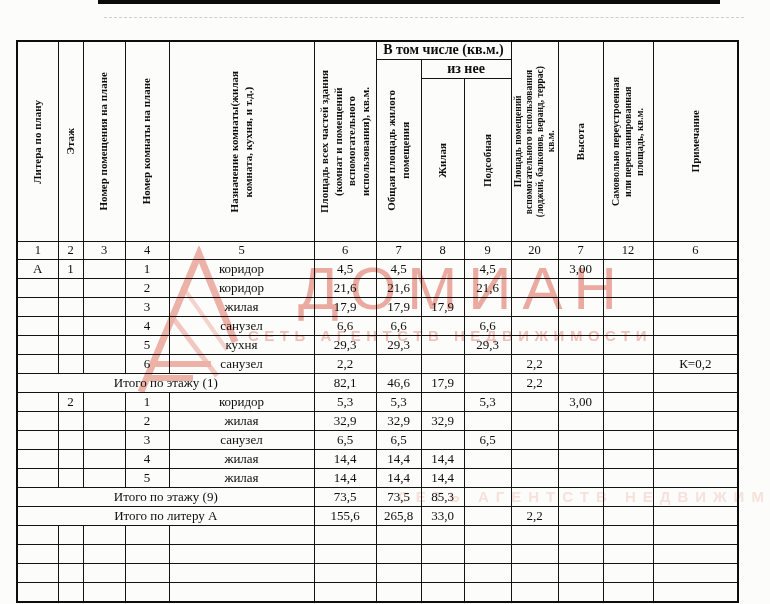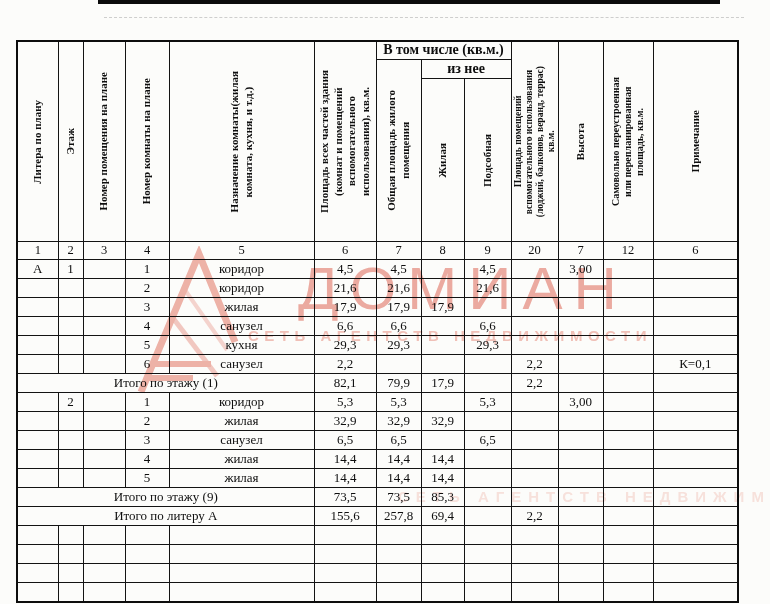--- a/index.html
+++ b/index.html
@@ -248,26 +248,26 @@
           <td></td>
           <td>6</td>
           <td>санузел</td>
           <td>2,2</td>
           <td></td>
           <td></td>
           <td></td>
           <td>2,2</td>
           <td></td>
           <td></td>
-          <td>К=0,1</td>
+          <td>К=0,2</td>
         </tr>
         <tr>
           <td colspan="5" class="sum-label">Итого по этажу (1)</td>
           <td>82,1</td>
-          <td>79,9</td>
+          <td>46,6</td>
           <td>17,9</td>
           <td></td>
           <td>2,2</td>
           <td></td>
           <td></td>
           <td></td>
         </tr>
         <tr>
           <td></td>
           <td>2</td>
@@ -350,22 +350,22 @@
           <td>85,3</td>
           <td></td>
           <td></td>
           <td></td>
           <td></td>
           <td></td>
         </tr>
         <tr>
           <td colspan="5" class="sum-label">Итого по литеру А</td>
           <td>155,6</td>
-          <td>257,8</td>
-          <td>69,4</td>
+          <td>265,8</td>
+          <td>33,0</td>
           <td></td>
           <td>2,2</td>
           <td></td>
           <td></td>
           <td></td>
         </tr>
         <tr>
           <td></td>
           <td></td>
           <td></td>

